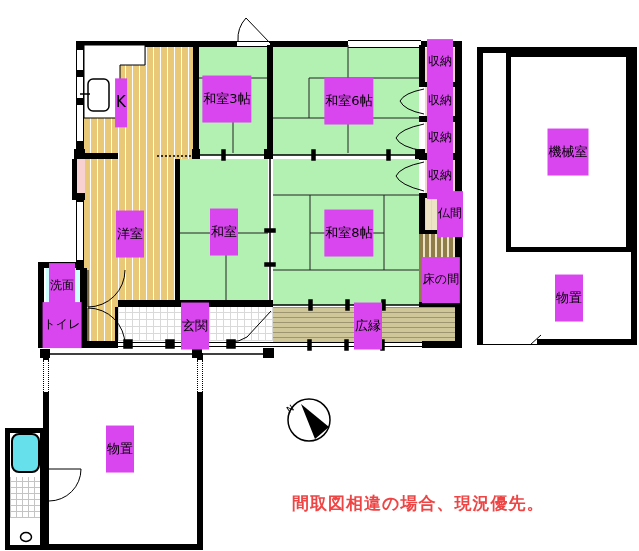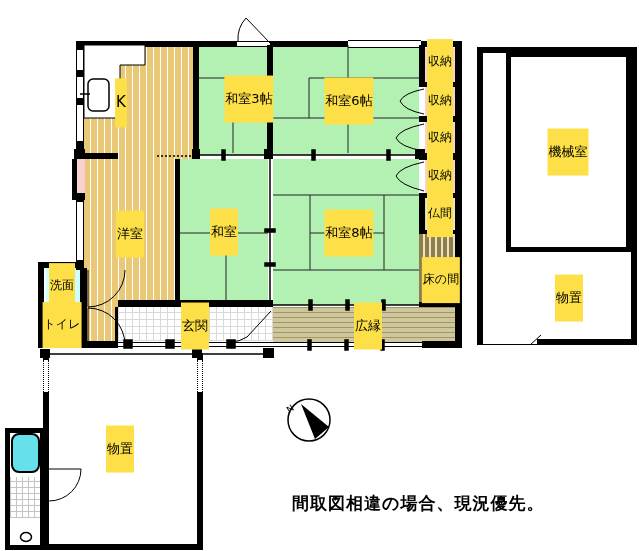--- a/index.html
+++ b/index.html
@@ -19,25 +19,25 @@
       repeating-linear-gradient(0deg,#d9d9d9 0 1px,transparent 1px 7px),
       repeating-linear-gradient(90deg,#d9d9d9 0 1px,transparent 1px 7px);}
   .tiles{background-color:#fff;background-image:
       repeating-linear-gradient(0deg,#c4c4c4 0 1px,transparent 1px 6px),
       repeating-linear-gradient(90deg,#c4c4c4 0 1px,transparent 1px 6px);}
   .winV{position:absolute;background:#fff;border-left:1px solid #000;border-right:1px solid #000;box-sizing:border-box;}
   .winH{position:absolute;background:#fff;border-top:1px solid #000;border-bottom:1px solid #000;box-sizing:border-box;}
   .winVd{position:absolute;background:#fff;border-left:1px dotted #000;border-right:1px dotted #000;box-sizing:border-box;}
   .box{position:absolute;background:#fff;border:6px solid #000;box-sizing:border-box;}
   .box5{position:absolute;background:#fff;border:5px solid #000;box-sizing:border-box;}
-  .lbl{position:absolute;transform:translate(-50%,-50%);background:#fde047;color:#000;
+  .lbl{position:absolute;transform:translate(-50%,-50%);background:#d946ef;color:#000;
        font-size:13px;line-height:1.15;white-space:nowrap;padding:16px 1px;}
   .fs12{font-size:12px;}
   .fs15{font-size:15px;}
-  .note{position:absolute;color:#000000;font-size:17px;font-weight:bold;white-space:nowrap;letter-spacing:1px;}
+  .note{position:absolute;color:#ef4444;font-size:17px;font-weight:bold;white-space:nowrap;letter-spacing:1px;}
   .tub{position:absolute;background:#66e0ea;border:2px solid #000;border-radius:8px;box-sizing:border-box;}
   svg{position:absolute;left:0;top:0;}
 </style>
 </head>
 <body>
 
 <div class="plan">
 
   <div class="fill wood" style="left:84px;top:45px;width:111px;height:114px"></div>
   <div class="fill wood" style="left:84px;top:159px;width:91px;height:148px"></div>
@@ -174,27 +174,27 @@
     <ellipse cx="26" cy="537" rx="5.5" ry="4.5" fill="#fff" stroke="#000" stroke-width="1.5"></ellipse>
 
     <g>
       <circle cx="309" cy="420" r="21" fill="#fff" stroke="#000" stroke-width="1.5"></circle>
       <path d="M301,404 L315,439 L329,427 Z" fill="#000"></path>
       <text x="286" y="411" font-size="9" font-family="DejaVu Sans, sans-serif" transform="rotate(-35 291 407)">N</text>
     </g>
   </svg>
 
   <span class="lbl fs15" style="left:121px;top:103px">K</span>
-  <span class="lbl" style="left:249px;top:99px">和室3帖</span>
+  <span class="lbl" style="left:227px;top:99px">和室3帖</span>
   <span class="lbl" style="left:349px;top:101px">和室6帖</span>
   <span class="lbl fs12" style="left:440px;top:62px">収納</span>
   <span class="lbl fs12" style="left:440px;top:101px">収納</span>
   <span class="lbl fs12" style="left:440px;top:138px">収納</span>
   <span class="lbl fs12" style="left:440px;top:176px">収納</span>
-  <span class="lbl fs12" style="left:440px;top:214px">仏間</span>
+  <span class="lbl fs12" style="left:450px;top:214px">仏間</span>
   <span class="lbl fs12" style="left:441px;top:280px">床の間</span>
   <span class="lbl" style="left:130px;top:234px">洋室</span>
   <span class="lbl" style="left:224px;top:232px">和室</span>
   <span class="lbl" style="left:349px;top:233px">和室8帖</span>
   <span class="lbl fs12" style="left:62px;top:286px">洗面</span>
   <span class="lbl fs12" style="left:62px;top:325px">トイレ</span>
   <span class="lbl" style="left:195px;top:326px">玄関</span>
   <span class="lbl" style="left:368px;top:326px">広縁</span>
   <span class="lbl" style="left:568px;top:152px">機械室</span>
   <span class="lbl" style="left:569px;top:298px">物置</span>

